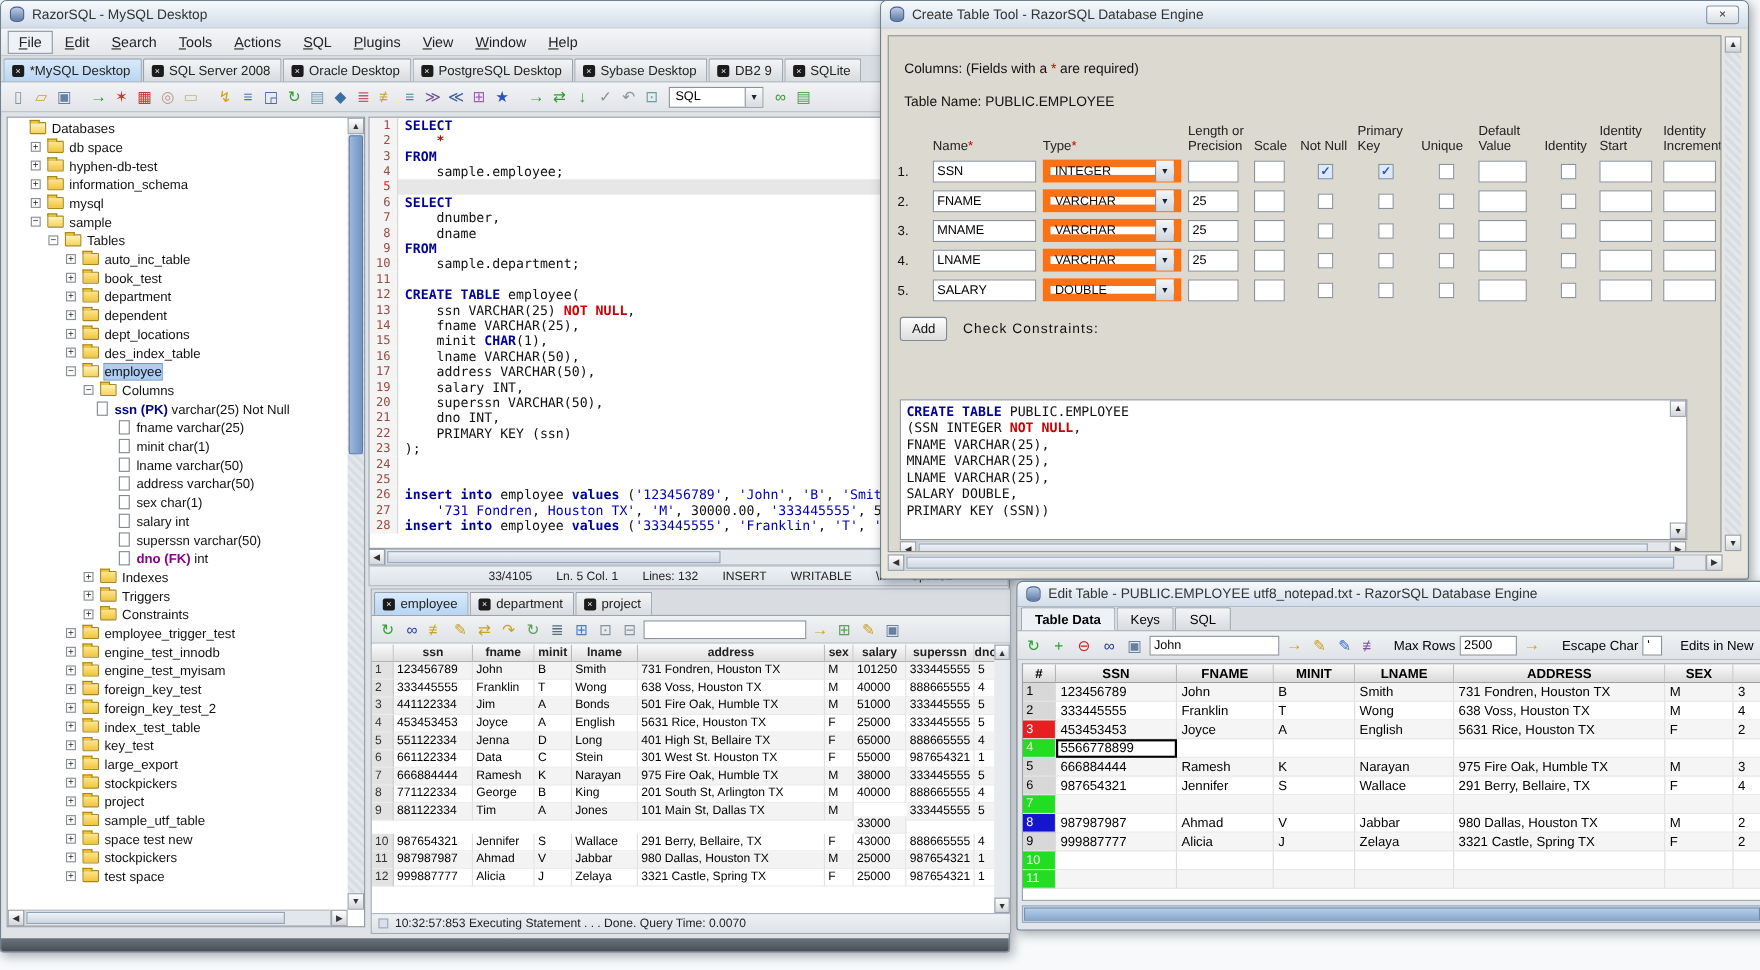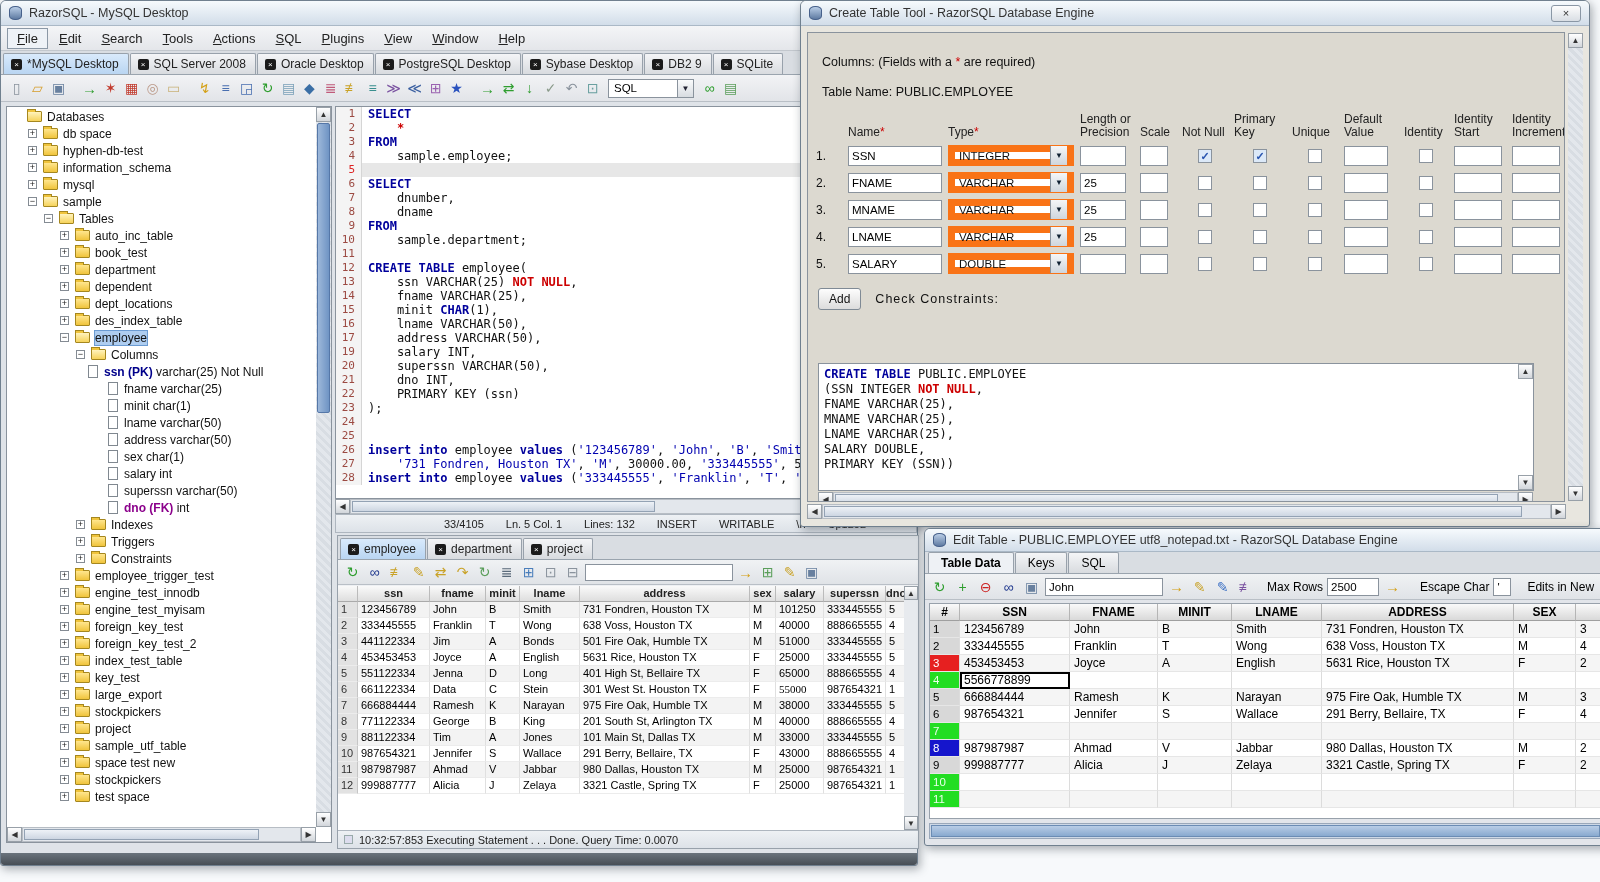--- a/index.html
+++ b/index.html
@@ -630,21 +630,21 @@
             <div class="g-cell" style="width: 20px;">4</div>
           </div>
           <div class="g-row">
             <div class="g-cell g-rn" style="width: 20px;">6</div>
             <div class="g-cell" style="width: 72px;">661122334</div>
             <div class="g-cell" style="width: 56px;">Data</div>
             <div class="g-cell" style="width: 34px;">C</div>
             <div class="g-cell" style="width: 60px;">Stein</div>
             <div class="g-cell" style="width: 170px;">301 West St. Houston TX</div>
             <div class="g-cell" style="width: 26px;">F</div>
-            <div class="g-cell" style="width: 48px; font-family: Liberation Serif, serif;">55000</div>
+            <div class="g-cell" style="width: 48px;">55000</div>
             <div class="g-cell" style="width: 62px;">987654321</div>
             <div class="g-cell" style="width: 20px;">1</div>
           </div>
           <div class="g-row">
             <div class="g-cell g-rn" style="width: 20px;">7</div>
             <div class="g-cell" style="width: 72px;">666884444</div>
             <div class="g-cell" style="width: 56px;">Ramesh</div>
             <div class="g-cell" style="width: 34px;">K</div>
             <div class="g-cell" style="width: 60px;">Narayan</div>
             <div class="g-cell" style="width: 170px;">975 Fire Oak, Humble TX</div>
@@ -666,21 +666,21 @@
             <div class="g-cell" style="width: 20px;">4</div>
           </div>
           <div class="g-row">
             <div class="g-cell g-rn" style="width: 20px;">9</div>
             <div class="g-cell" style="width: 72px;">881122334</div>
             <div class="g-cell" style="width: 56px;">Tim</div>
             <div class="g-cell" style="width: 34px;">A</div>
             <div class="g-cell" style="width: 60px;">Jones</div>
             <div class="g-cell" style="width: 170px;">101 Main St, Dallas TX</div>
             <div class="g-cell" style="width: 26px;">M</div>
-            <div class="g-cell" style="width: 48px;">33000</div>
+            <div class="g-cell" style="width: 48px; margin-top: 12px;">33000</div>
             <div class="g-cell" style="width: 62px;">333445555</div>
             <div class="g-cell" style="width: 20px;">5</div>
           </div>
           <div class="g-row">
             <div class="g-cell g-rn" style="width: 20px;">10</div>
             <div class="g-cell" style="width: 72px;">987654321</div>
             <div class="g-cell" style="width: 56px;">Jennifer</div>
             <div class="g-cell" style="width: 34px;">S</div>
             <div class="g-cell" style="width: 60px;">Wallace</div>
             <div class="g-cell" style="width: 170px;">291 Berry, Bellaire, TX</div>

